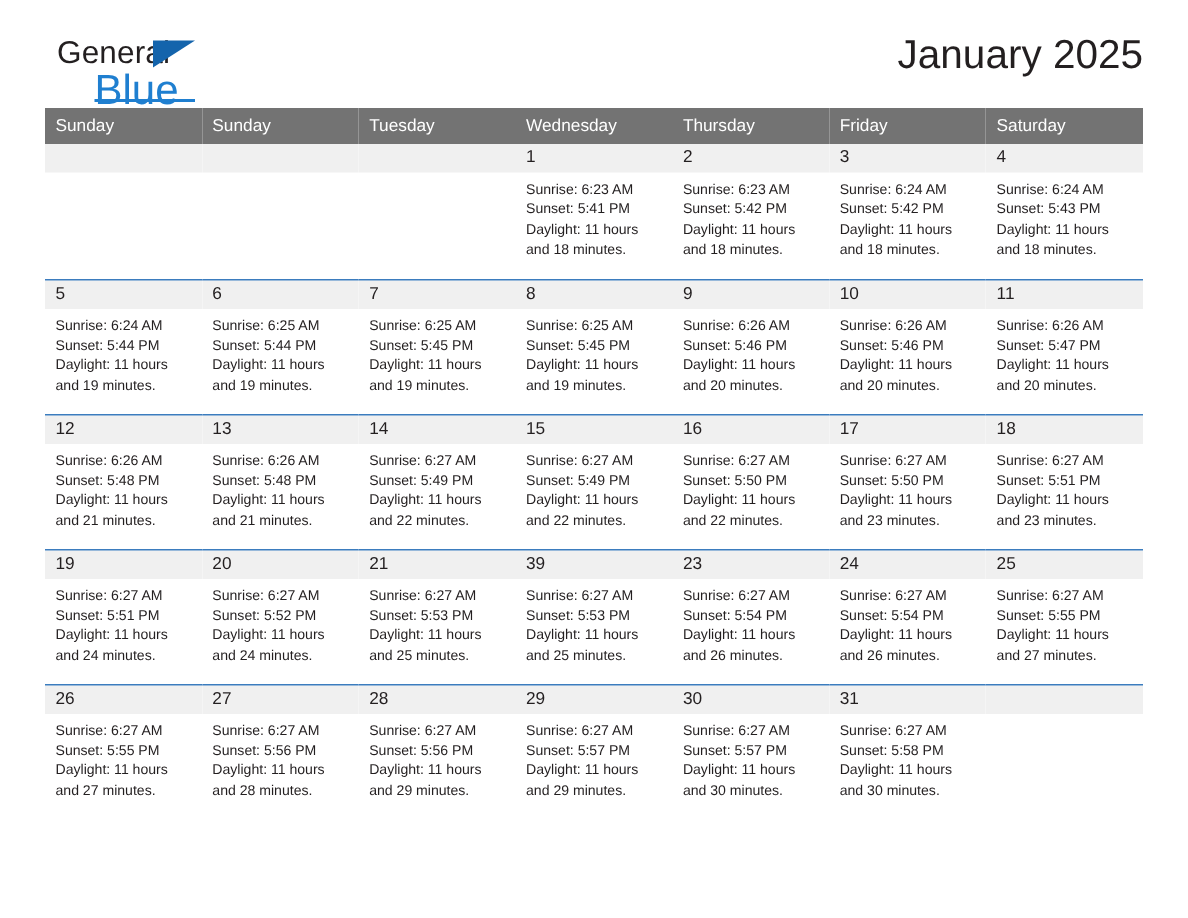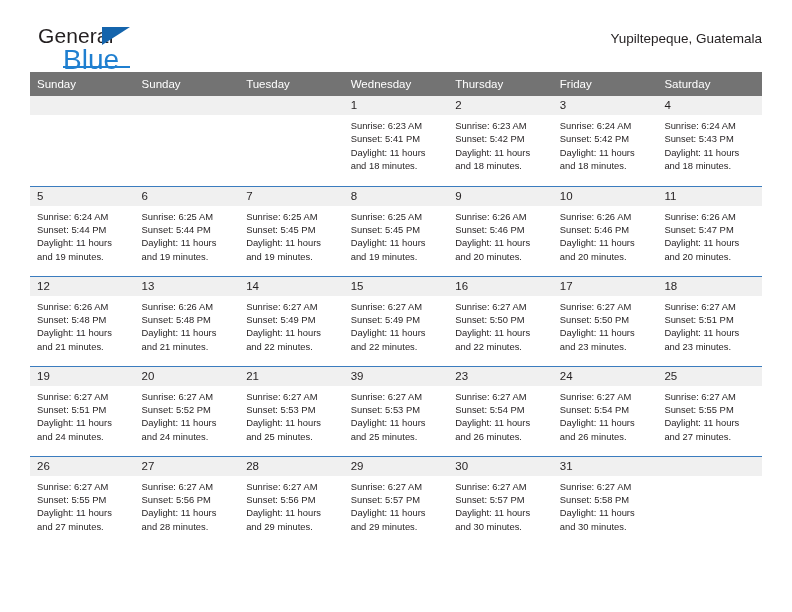--- a/index.html
+++ b/index.html
@@ -163,21 +163,21 @@
   <div class="header">
 
     <div class="brand">
       <span class="brand-general">General</span>
       <span class="brand-flag"></span>
       <span class="brand-blue">Blue</span>
       <span class="brand-underline"></span>
     </div>
 
     <div class="titles">
-      <div class="cal-sub">Yupiltepeque, Guatemala</div>
+      <div class="cal-title">January 2025</div>
     </div>
 
   </div>
 
   <table class="calendar">
     <thead>
       <tr>
           <th>Sunday</th>
           <th>Sunday</th>
           <th>Tuesday</th>

